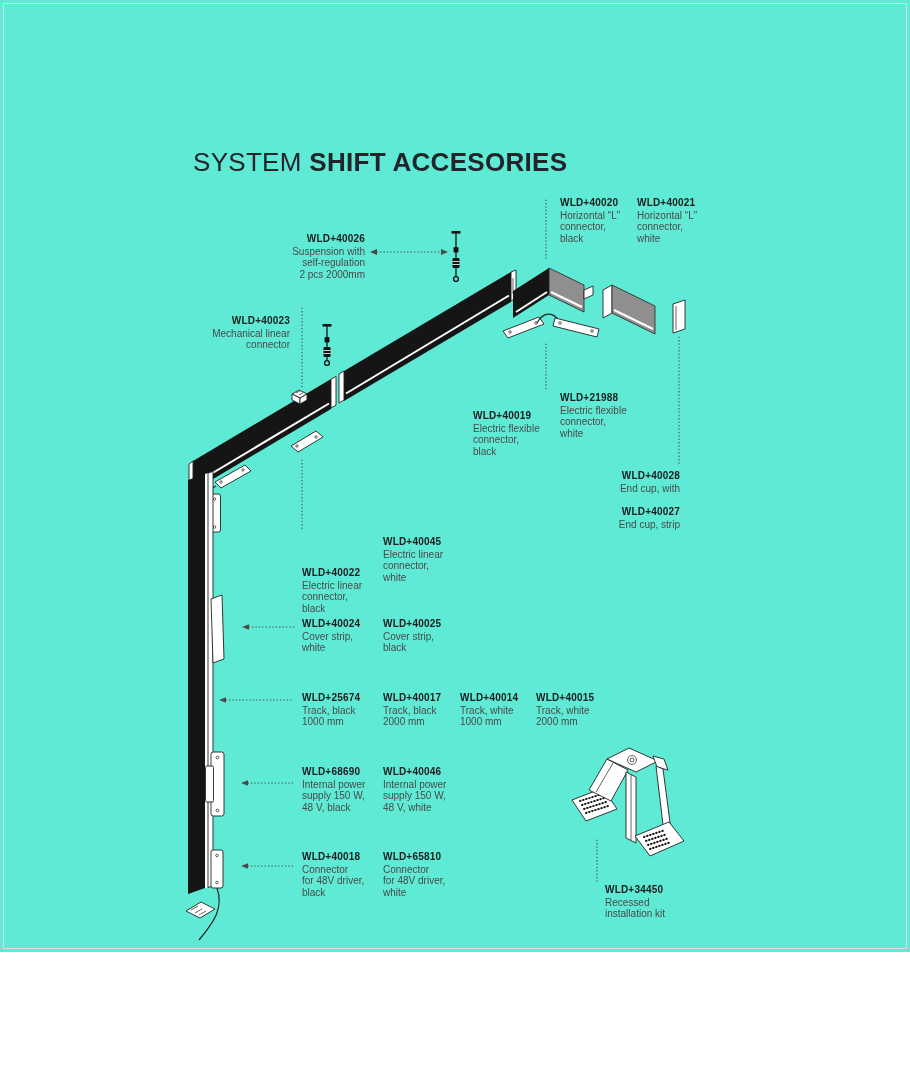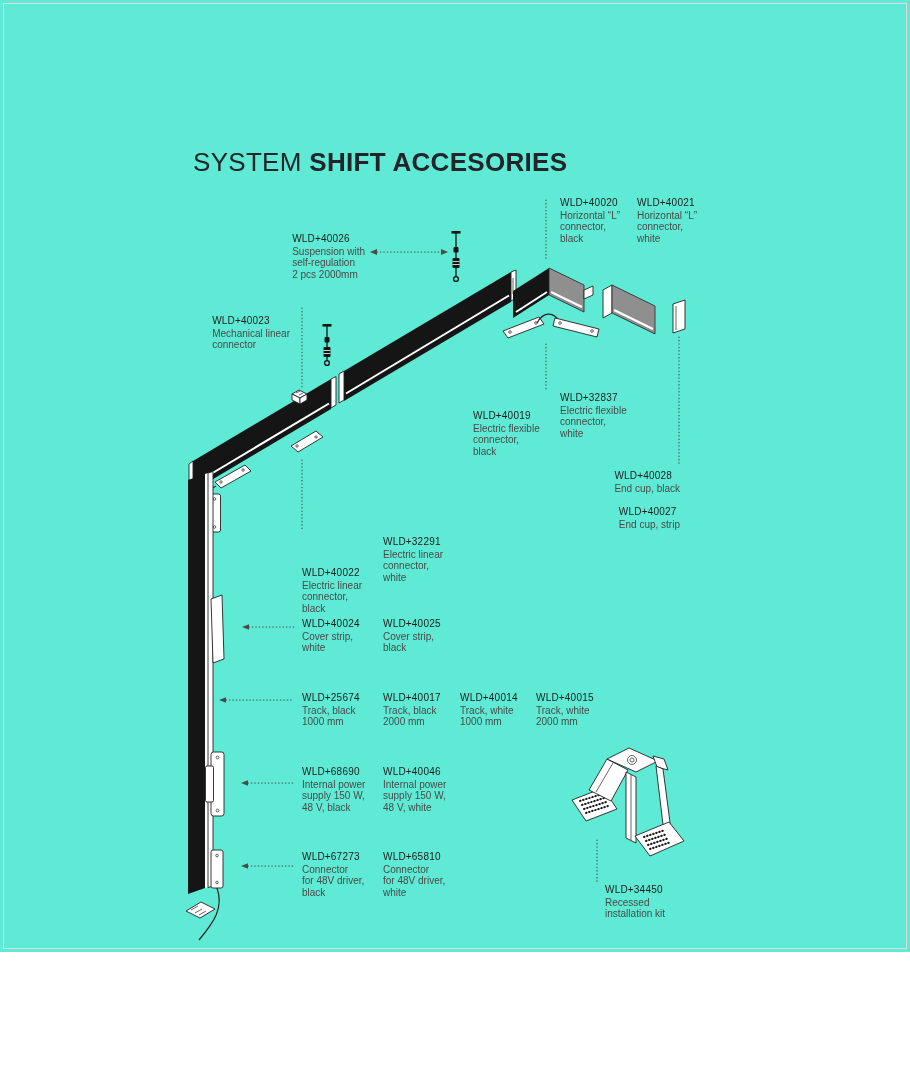--- a/index.html
+++ b/index.html
@@ -7,23 +7,23 @@
     position:relative;width:910px;height:952px;background:#5eead4;overflow:hidden;
     font-family:"Liberation Sans", sans-serif;
   }
   .frame{position:absolute;inset:3px;border:1px solid #dcdcdc;pointer-events:none;}
   .title{
     position:absolute;left:193px;top:147px;
     font-size:26px;letter-spacing:.3px;color:#23242a;font-weight:500;white-space:nowrap;
   }
   .title .em{font-weight:800;}
   .label{position:absolute;font-size:10px;line-height:11.5px;color:#4a4a4a;white-space:nowrap;}
-  .label .code{font-weight:400;color:#1c1c1e;letter-spacing:.2px;margin-bottom:1px;}
+  .label .code{font-weight:700;color:#1c1c1e;letter-spacing:.2px;margin-bottom:1px;}
   .label .desc{white-space:pre-line;}
-  .label.right{text-align:left;}
+  .label.right{text-align:right;}
   svg{position:absolute;left:0;top:0;}
   .part{fill:#ffffff;stroke:#232323;stroke-width:.9;}
   .blackpart{fill:#151515;stroke:none;}
   .graypart{fill:#8f8f8f;stroke:#232323;stroke-width:.8;}
   .wire{fill:none;stroke:#232323;stroke-width:1.2;}
   .leader{stroke:#4a4a4a;stroke-width:1.1;stroke-dasharray:.5 2.9;stroke-linecap:round;fill:none;}
   .arrow{fill:#4a4a4a;stroke:none;}
   .lip{stroke:#ffffff;stroke-width:2;fill:none;}
   .dotrow{stroke:#151515;stroke-width:2;stroke-dasharray:.6 2.6;stroke-linecap:round;fill:none;}
   .thin{stroke:#232323;stroke-width:.7;fill:none;}
@@ -224,41 +224,41 @@
     <div class="desc">Mechanical linear
 connector</div>
   </div>
   <div class="label" style="left:473px;top:410px">
     <div class="code">WLD+40019</div>
     <div class="desc">Electric flexible
 connector,
 black</div>
   </div>
   <div class="label" style="left:560px;top:392px">
-    <div class="code">WLD+32837</div>
+    <div class="code">WLD+21988</div>
     <div class="desc">Electric flexible
 connector,
 white</div>
   </div>
   <div class="label right" style="right:230px;top:470px">
     <div class="code">WLD+40028</div>
-    <div class="desc">End cup, black</div>
+    <div class="desc">End cup, with</div>
   </div>
   <div class="label right" style="right:230px;top:506px">
     <div class="code">WLD+40027</div>
     <div class="desc">End cup, strip</div>
   </div>
   <div class="label" style="left:302px;top:567px">
     <div class="code">WLD+40022</div>
     <div class="desc">Electric linear
 connector,
 black</div>
   </div>
   <div class="label" style="left:383px;top:536px">
-    <div class="code">WLD+32291</div>
+    <div class="code">WLD+40045</div>
     <div class="desc">Electric linear
 connector,
 white</div>
   </div>
   <div class="label" style="left:302px;top:618px">
     <div class="code">WLD+40024</div>
     <div class="desc">Cover strip,
 white</div>
   </div>
   <div class="label" style="left:383px;top:618px">
@@ -292,21 +292,21 @@
 supply 150 W,
 48 V, black</div>
   </div>
   <div class="label" style="left:383px;top:766px">
     <div class="code">WLD+40046</div>
     <div class="desc">Internal power
 supply 150 W,
 48 V, white</div>
   </div>
   <div class="label" style="left:302px;top:851px">
-    <div class="code">WLD+67273</div>
+    <div class="code">WLD+40018</div>
     <div class="desc">Connector
 for 48V driver,
 black</div>
   </div>
   <div class="label" style="left:383px;top:851px">
     <div class="code">WLD+65810</div>
     <div class="desc">Connector
 for 48V driver,
 white</div>
   </div>

